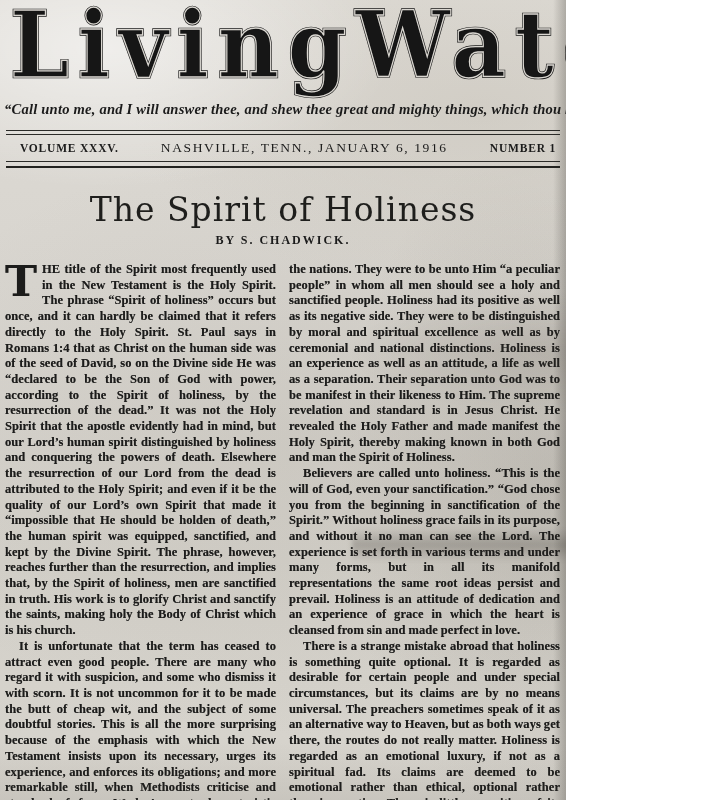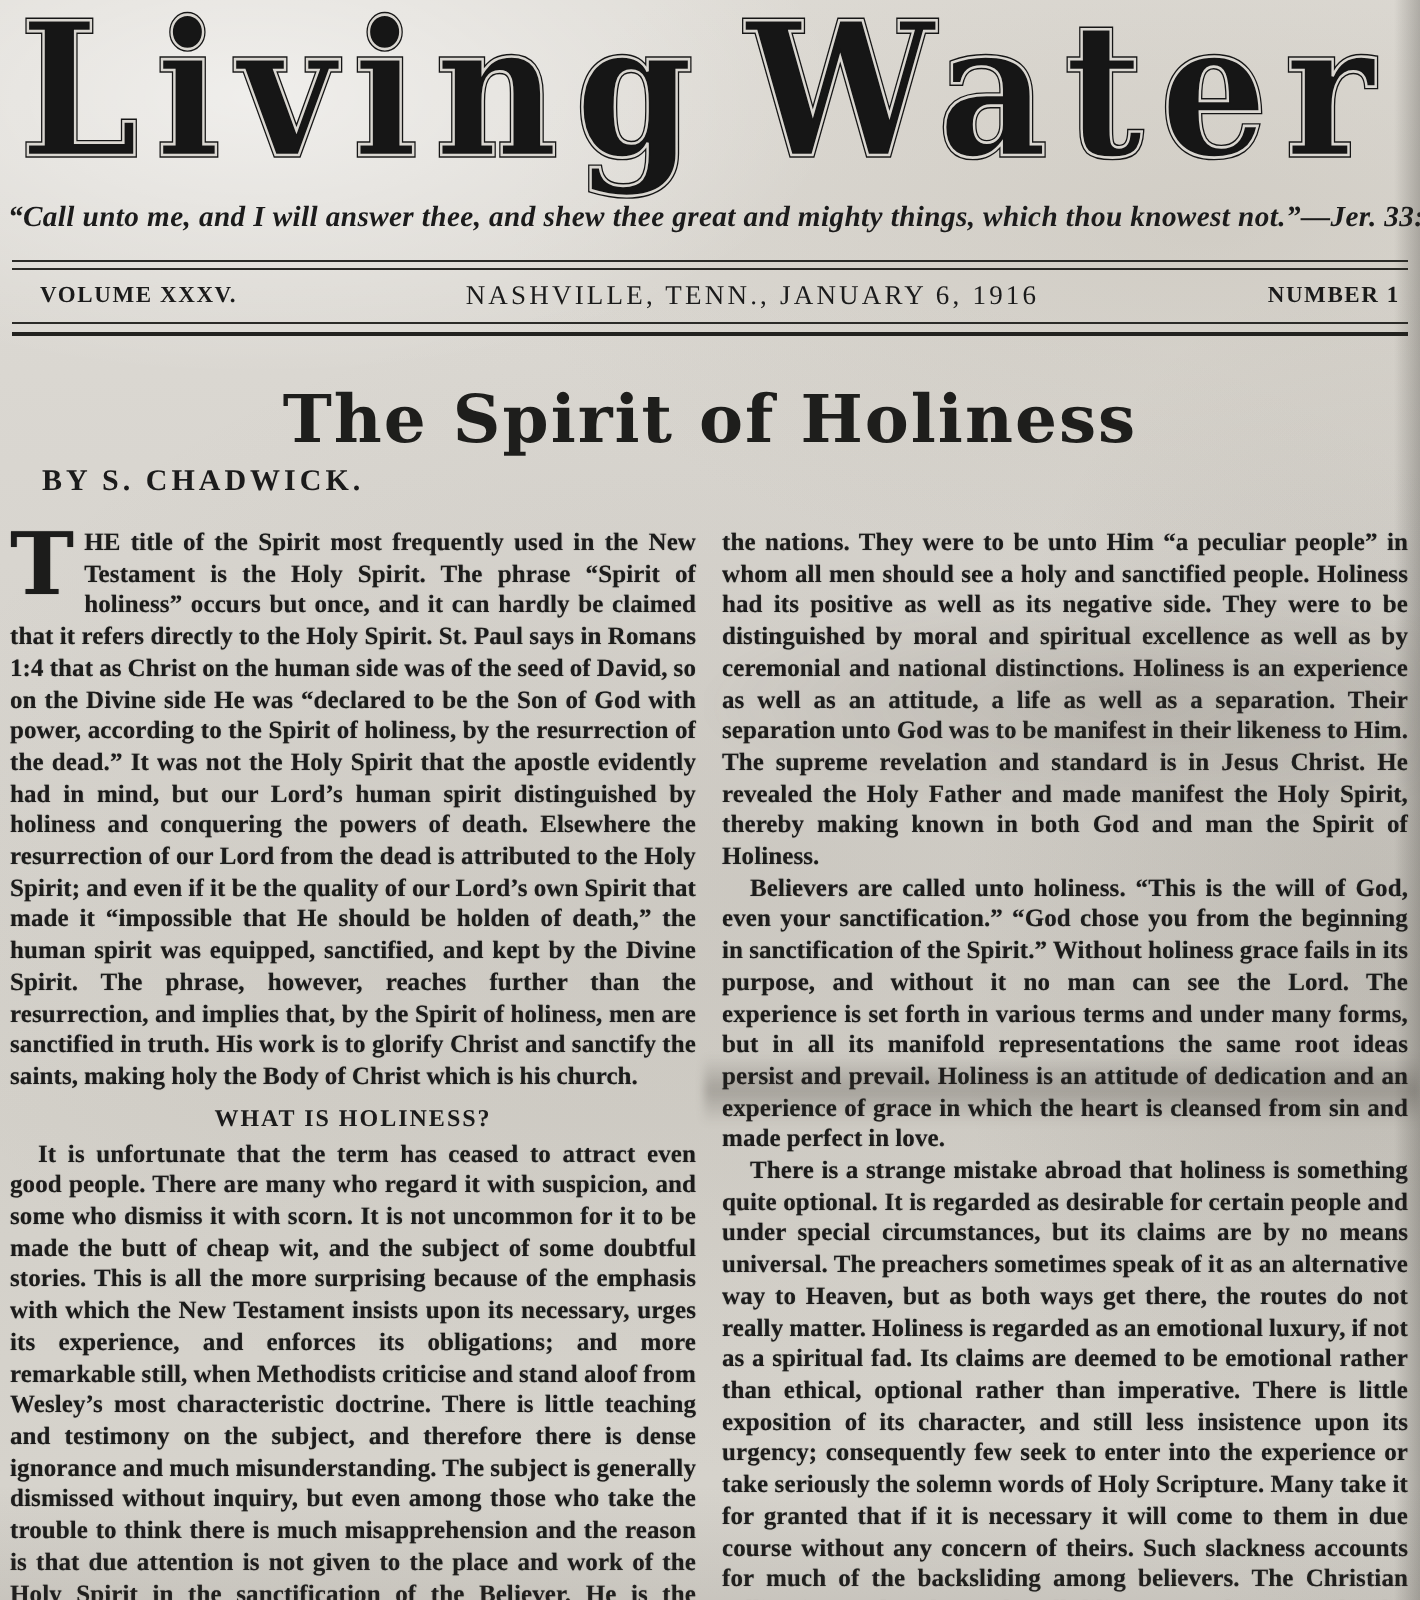--- a/index.html
+++ b/index.html
@@ -1,18 +1,18 @@
 <!DOCTYPE html>
 <html><head>
 <meta charset="utf-8">
 <style>
   html,body{margin:0;padding:0;}
   .page{
     position:relative;
-    width:710px;height:800px;
+    width:566px;height:800px;
     overflow:hidden;
     background-color:#d8d5cf;
     background-image:
       radial-gradient(ellipse 420px 200px at 18% 6%, rgba(255,255,255,0.55), transparent 70%),
       radial-gradient(ellipse 500px 260px at 85% 14%, rgba(190,184,172,0.35), transparent 70%),
       radial-gradient(ellipse 600px 400px at 55% 55%, rgba(120,112,100,0.10), transparent 75%),
       radial-gradient(ellipse 300px 500px at 97% 60%, rgba(90,84,74,0.16), transparent 70%),
       linear-gradient(180deg,#dedbd5 0%,#d8d5cf 35%,#d3d0c9 70%,#d7d4cd 100%);
     font-family:"Liberation Serif", serif;
     color:#1b1b1b;
@@ -57,30 +57,30 @@
   .issue-line{
     display:flex;justify-content:space-between;align-items:center;
     padding:5px 10px 2px 20px;
   }
   .issue-side{font-size:11.5px;font-weight:bold;letter-spacing:0.8px;}
   .issue-center{font-size:13.5px;font-weight:normal;letter-spacing:1.6px;}
   
   .article-title{
     text-align:center;
     font-family:"DejaVu Serif", serif;
-    font-weight:bold;
+    font-weight:normal;
     font-size:33px;
     letter-spacing:1px;
     margin:22px 0 4px 0;
     color:#1e1e1c;
   }
   .article-byline{
-    font-size:15px;font-weight:bold;letter-spacing:2px;
+    text-align:center;
+    font-size:12px;font-weight:bold;letter-spacing:2px;
     margin-bottom:14px;
-    margin-left:21px;
   }
   
   .columns{
     display:flex;
     padding:0 6px 0 5px;
     gap:13px;
   }
   .col{width:343px;}
   .body-para{
     margin:0;
@@ -143,21 +143,20 @@
 
   <div class="rule rule-b"></div>
 
   <h1 class="article-title">The Spirit of Holiness</h1>
 
   <div class="article-byline">BY S. CHADWICK.</div>
 
   <div class="columns">
     <div class="col" id="col-left">
         <p class="body-para"><span class="drop-cap">T</span>HE title of the Spirit most frequently used in the New Testament is the Holy Spirit. The phrase “Spirit of holiness” occurs but once, and it can hardly be claimed that it refers directly to the Holy Spirit. St. Paul says in Romans 1:4 that as Christ on the human side was of the seed of David, so on the Divine side He was “declared to be the Son of God with power, according to the Spirit of holiness, by the resurrection of the dead.” It was not the Holy Spirit that the apostle evidently had in mind, but our Lord’s human spirit distinguished by holiness and conquering the powers of death. Elsewhere the resurrection of our Lord from the dead is attributed to the Holy Spirit; and even if it be the quality of our Lord’s own Spirit that made it “impossible that He should be holden of death,” the human spirit was equipped, sanctified, and kept by the Divine Spirit. The phrase, however, reaches further than the resurrection, and implies that, by the Spirit of holiness, men are sanctified in truth. His work is to glorify Christ and sanctify the saints, making holy the Body of Christ which is his church.</p>
-        <h3 class="col-heading">WHAT IS HOLINESS?</h3>
         <p class="body-para indent">It is unfortunate that the term has ceased to attract even good people. There are many who regard it with suspicion, and some who dismiss it with scorn. It is not uncommon for it to be made the butt of cheap wit, and the subject of some doubtful stories. This is all the more surprising because of the emphasis with which the New Testament insists upon its necessary, urges its experience, and enforces its obligations; and more remarkable still, when Methodists criticise and stand aloof from Wesley’s most characteristic doctrine. There is little teaching and testimony on the subject, and therefore there is dense ignorance and much misunderstanding. The subject is generally dismissed without inquiry, but even among those who take the trouble to think there is much misapprehension and the reason is that due attention is not given to the place and work of the Holy Spirit in the sanctification of the Believer. He is the Sanctifier.</p>
       </div>
     <div class="col" id="col-right">
         <p class="body-para">the nations. They were to be unto Him “a peculiar people” in whom all men should see a holy and sanctified people. Holiness had its positive as well as its negative side. They were to be distinguished by moral and spiritual excellence as well as by ceremonial and national distinctions. Holiness is an experience as well as an attitude, a life as well as a separation. Their separation unto God was to be manifest in their likeness to Him. The supreme revelation and standard is in Jesus Christ. He revealed the Holy Father and made manifest the Holy Spirit, thereby making known in both God and man the Spirit of Holiness.</p>
         <p class="body-para indent">Believers are called unto holiness. “This is the will of God, even your sanctification.” “God chose you from the beginning in sanctification of the Spirit.” Without holiness grace fails in its purpose, and without it no man can see the Lord. The experience is set forth in various terms and under many forms, but in all its manifold representations the same root ideas persist and prevail. Holiness is an attitude of dedication and an experience of grace in which the heart is cleansed from sin and made perfect in love.</p>
         <p class="body-para indent">There is a strange mistake abroad that holiness is something quite optional. It is regarded as desirable for certain people and under special circumstances, but its claims are by no means universal. The preachers sometimes speak of it as an alternative way to Heaven, but as both ways get there, the routes do not really matter. Holiness is regarded as an emotional luxury, if not as a spiritual fad. Its claims are deemed to be emotional rather than ethical, optional rather than imperative. There is little exposition of its character, and still less insistence upon its urgency; consequently few seek to enter into the experience or take seriously the solemn words of Holy Scripture. Many take it for granted that if it is necessary it will come to them in due course without any concern of theirs. Such slackness accounts for much of the backsliding among believers. The Christian calling is one that demands “all diligence” and “earnest heed.” Those who fail to seek after holiness “fall short of the grace of God,” give opportunity to “the roots</p>
       </div>
   </div>
 
   <div class="stain stain-right-wide"></div>

